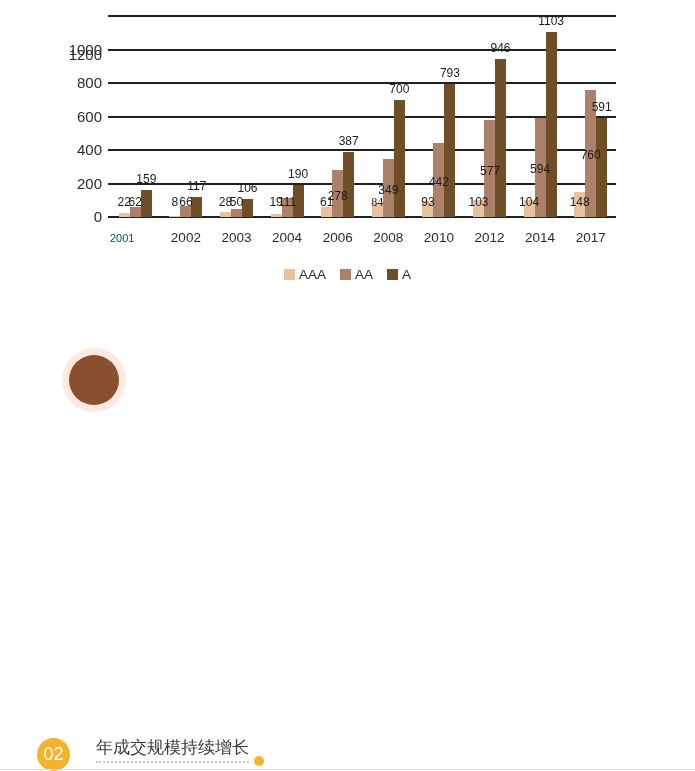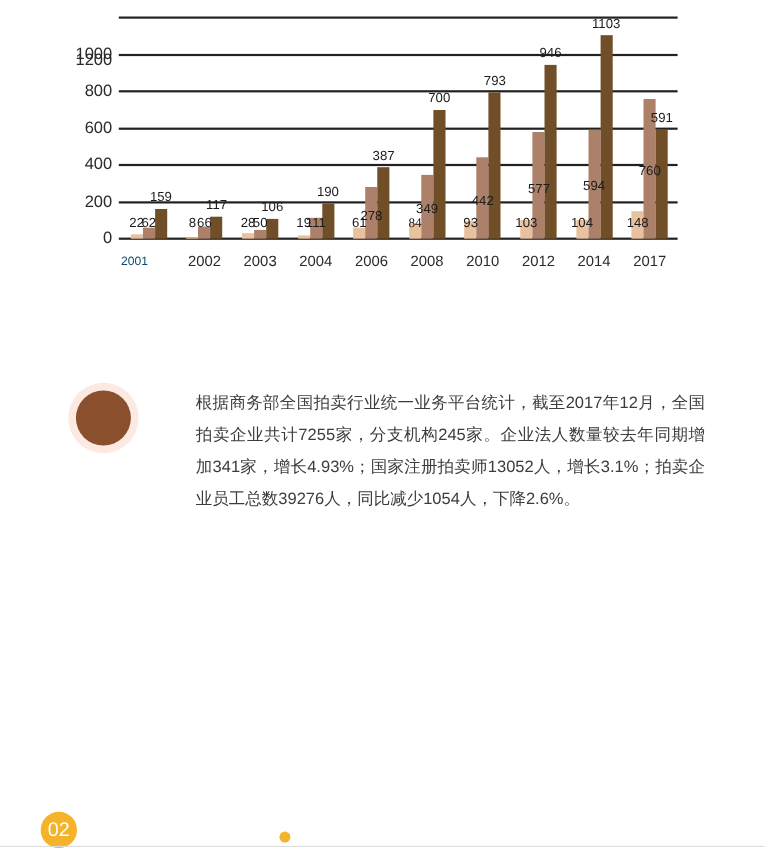--- a/index.html
+++ b/index.html
@@ -115,28 +115,42 @@
         <div style="position: absolute; left: 160.6px; top: 229px; width: 50.6px; height: 18px; line-height: 18px; text-align: center; font-size: 13.5px; color: rgb(43, 43, 43);">2002</div>
         <div style="position: absolute; left: 211.2px; top: 229px; width: 50.6px; height: 18px; line-height: 18px; text-align: center; font-size: 13.5px; color: rgb(43, 43, 43);">2003</div>
         <div style="position: absolute; left: 261.8px; top: 229px; width: 50.6px; height: 18px; line-height: 18px; text-align: center; font-size: 13.5px; color: rgb(43, 43, 43);">2004</div>
         <div style="position: absolute; left: 312.4px; top: 229px; width: 50.6px; height: 18px; line-height: 18px; text-align: center; font-size: 13.5px; color: rgb(43, 43, 43);">2006</div>
         <div style="position: absolute; left: 363px; top: 229px; width: 50.6px; height: 18px; line-height: 18px; text-align: center; font-size: 13.5px; color: rgb(43, 43, 43);">2008</div>
         <div style="position: absolute; left: 413.6px; top: 229px; width: 50.6px; height: 18px; line-height: 18px; text-align: center; font-size: 13.5px; color: rgb(43, 43, 43);">2010</div>
         <div style="position: absolute; left: 464.2px; top: 229px; width: 50.6px; height: 18px; line-height: 18px; text-align: center; font-size: 13.5px; color: rgb(43, 43, 43);">2012</div>
         <div style="position: absolute; left: 514.8px; top: 229px; width: 50.6px; height: 18px; line-height: 18px; text-align: center; font-size: 13.5px; color: rgb(43, 43, 43);">2014</div>
         <div style="position: absolute; left: 565.4px; top: 229px; width: 50.6px; height: 18px; line-height: 18px; text-align: center; font-size: 13.5px; color: rgb(43, 43, 43);">2017</div>
       </div>
+    <div id="chart-legend">
+        <div style="display: flex; align-items: center; gap: 4px;">
+          <div style="width: 11px; height: 11px; background: rgb(232, 194, 158);"></div>
+          <div style="font-size: 13.5px; color: rgb(43, 43, 43);">AAA</div>
+        </div>
+        <div style="display: flex; align-items: center; gap: 4px;">
+          <div style="width: 11px; height: 11px; background: rgb(172, 128, 105);"></div>
+          <div style="font-size: 13.5px; color: rgb(43, 43, 43);">AA</div>
+        </div>
+        <div style="display: flex; align-items: center; gap: 4px;">
+          <div style="width: 11px; height: 11px; background: rgb(111, 78, 40);"></div>
+          <div style="font-size: 13.5px; color: rgb(43, 43, 43);">A</div>
+        </div>
+      </div>
   </figure>
 
 
   <div class="bullet-outer">
     <div class="bullet-inner"></div>
   </div>
 
   <div class="body-text">
-    <p>根据商务部全国拍卖行业统一业务平台统计，截至2017年12月，全国拍卖企业共计7255家，分支机构245家。企业法人数量较去年同期增加341家，增长4.93%；国家注册拍卖师13052人，增长3.1%；拍卖企业员工总数39276人，同比减少1054人，下降2.6%。</p>
   </div>
 
   <div class="section-num">02</div>
+  <div class="section-title">年成交规模持续增长</div>
   <div class="section-dot"></div>
 
   <div class="bottom-line"></div>
 </div>
 
 </body></html>

